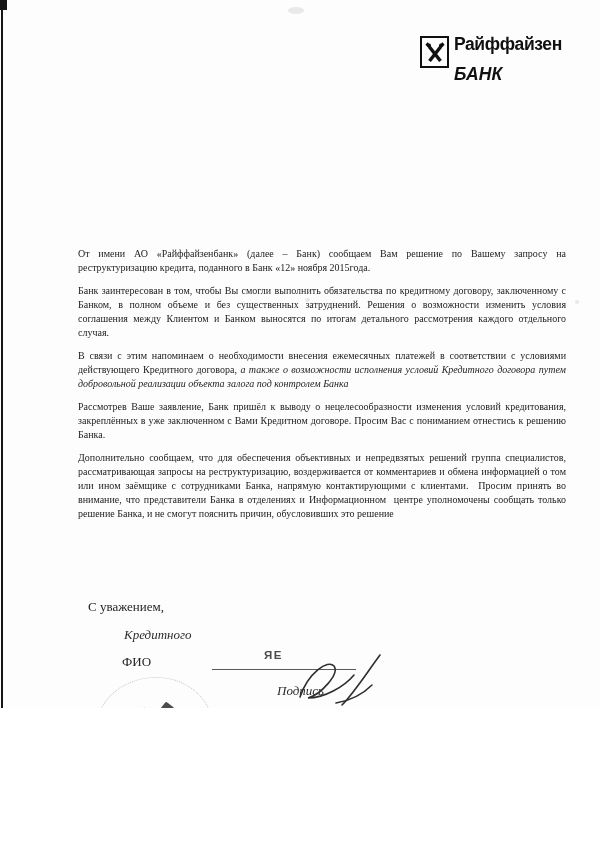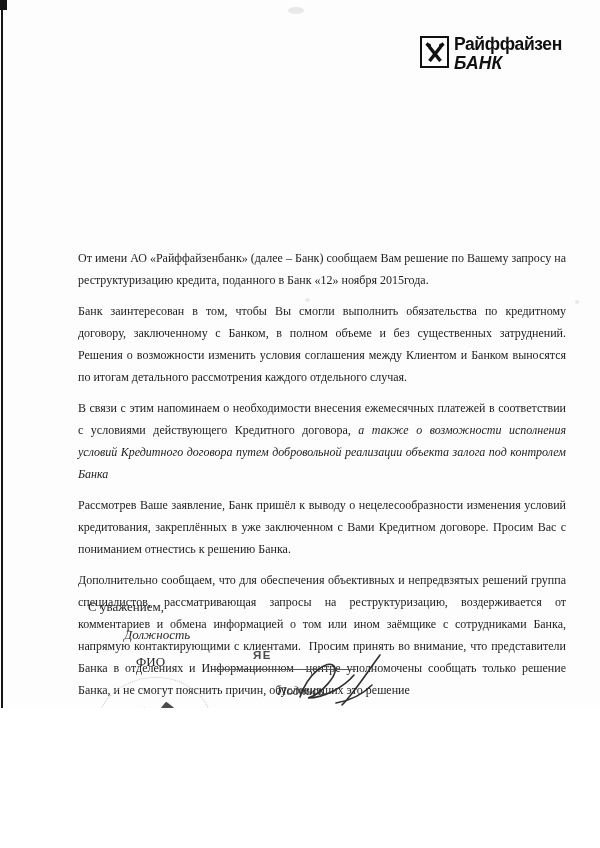--- a/index.html
+++ b/index.html
@@ -14,39 +14,39 @@
   .speck.s1{left:288px;top:7px;width:16px;height:7px;}
   .speck.s2{left:305px;top:298px;width:5px;height:4px;}
   .speck.s3{left:575px;top:300px;width:4px;height:4px;}
 
   
   .logo{position:absolute;left:420px;top:36px;display:flex;align-items:flex-start;}
   .logo-box{width:29px;height:32px;border:2.5px solid #101010;box-sizing:border-box;
     display:flex;align-items:center;justify-content:center;background:#fdfdfd;}
   .logo-text{margin-left:5px;font-family:"Liberation Sans", sans-serif;color:#101010;line-height:1;}
   .logo-line1{font-weight:700;font-size:17.5px;letter-spacing:-0.4px;}
-  .logo-line2{font-weight:700;font-style:italic;font-size:17.5px;letter-spacing:0.2px;margin-top:1px;}
+  .logo-line2{font-weight:700;font-style:italic;font-size:17.5px;letter-spacing:0.2px;margin-top:12px;}
 
   
   .greeting{position:absolute;left:246px;top:202px;font-size:14px;color:#323232;}
   .greet-gap{display:inline-block;width:66px;}
 
   
   .body-text{position:absolute;left:78px;top:247px;width:488px;
-    font-size:12px;line-height:22px;text-align:justify;color:#222222;}
+    font-size:10px;line-height:14px;text-align:justify;color:#222222;}
   .body-text p{margin:0 0 9px 0;}
   .body-text .ital{font-style:italic;}
 
   
   .sig-closing{position:absolute;left:88px;top:599px;font-size:13px;}
   .sig-pos-label{position:absolute;left:124px;top:627px;font-size:13px;font-style:italic;color:#2c2c2c;}
   .stamp-text{position:absolute;left:196px;top:601px;width:150px;text-align:center;
     font-family:"Liberation Sans", sans-serif;font-weight:700;font-size:10px;line-height:12.6px;color:#383838;}
-  .sig-name-label{position:absolute;left:136px;top:654px;font-size:13px;}
-  .name-frag-top{position:absolute;left:253px;top:649px;font-family:"Liberation Sans", sans-serif;
+  .sig-name-label{position:absolute;left:122px;top:654px;font-size:13px;}
+  .name-frag-top{position:absolute;left:264px;top:649px;font-family:"Liberation Sans", sans-serif;
     font-weight:700;font-size:11.5px;color:#4a4a4a;letter-spacing:1.5px;}
   .name-line{position:absolute;left:212px;top:669px;width:144px;border-top:1.4px solid #5a5a5a;}
   .name-frag-bottom{position:absolute;left:150px;top:708px;font-family:"Liberation Sans", sans-serif;
     font-weight:700;font-size:10.5px;color:#585858;white-space:pre;}
   .sig-sign-label{position:absolute;left:277px;top:683px;font-size:13px;font-style:italic;color:#2c2c2c;}
   .sig-stroke{position:absolute;left:292px;top:651px;}
   .seal-label{position:absolute;left:117px;top:705px;font-size:13px;text-decoration:underline;}
   .seal-circle{position:absolute;left:95px;top:677px;width:116px;height:102px;border:1px dotted #c6c6c6;
     border-radius:50%;transform:rotate(-7deg);}
   .seal-mark{position:absolute;left:132px;top:697px;opacity:.85;}
@@ -96,21 +96,21 @@
 
   <div class="body-text">
     <p>От имени АО «Райффайзенбанк» (далее – Банк) сообщаем Вам решение по Вашему запросу на реструктуризацию кредита, поданного в Банк «12» ноября 2015года.</p>
     <p>Банк заинтересован в том, чтобы Вы смогли выполнить обязательства по кредитному договору, заключенному с Банком, в полном объеме и без существенных затруднений. Решения о возможности изменить условия соглашения между Клиентом и Банком выносятся по итогам детального рассмотрения каждого отдельного случая.</p>
     <p><span>В связи с этим напоминаем о необходимости внесения ежемесячных платежей в соответствии с условиями действующего Кредитного договора, </span><span class="ital">а также о возможности исполнения условий Кредитного договора путем добровольной реализации объекта залога под контролем Банка</span></p>
     <p>Рассмотрев Ваше заявление, Банк пришёл к выводу о нецелесообразности изменения условий кредитования, закреплённых в уже заключенном с Вами Кредитном договоре. Просим Вас с пониманием отнестись к решению Банка.</p>
     <p>Дополнительно сообщаем, что для обеспечения объективных и непредвзятых решений группа специалистов, рассматривающая запросы на реструктуризацию, воздерживается от комментариев и обмена информацией о том или ином заёмщике с сотрудниками Банка, напрямую контактирующими с клиентами.&nbsp; Просим принять во внимание, что представители Банка в отделениях и Информационном&nbsp; центре уполномочены сообщать только решение Банка, и не смогут пояснить причин, обусловивших это решение</p>
   </div>
 
   <div class="sig-closing">С уважением,</div>
-  <div class="sig-pos-label">Должность</div>
+  <div class="sig-pos-label">Кредитного</div>
   <div class="sig-name-label">ФИО</div>
   <div class="name-frag-top">ЯЕ</div>
   <div class="name-line"></div>
   <div class="name-frag-bottom">н      н     ь     а</div>
   <div class="sig-sign-label">Подпись</div>
   <svg class="sig-stroke" width="94" height="60" viewBox="0 0 94 60">
     <g fill="none" stroke="#2f2f2f" stroke-width="1.6" stroke-linecap="round">
       <path d="M8 46 C16 22 36 8 42 15 C48 23 28 44 16 47 C32 47 52 36 62 24"></path>
       <path d="M50 54 C62 42 76 20 88 4"></path>
       <path d="M44 52 C56 50 70 44 80 34"></path>

